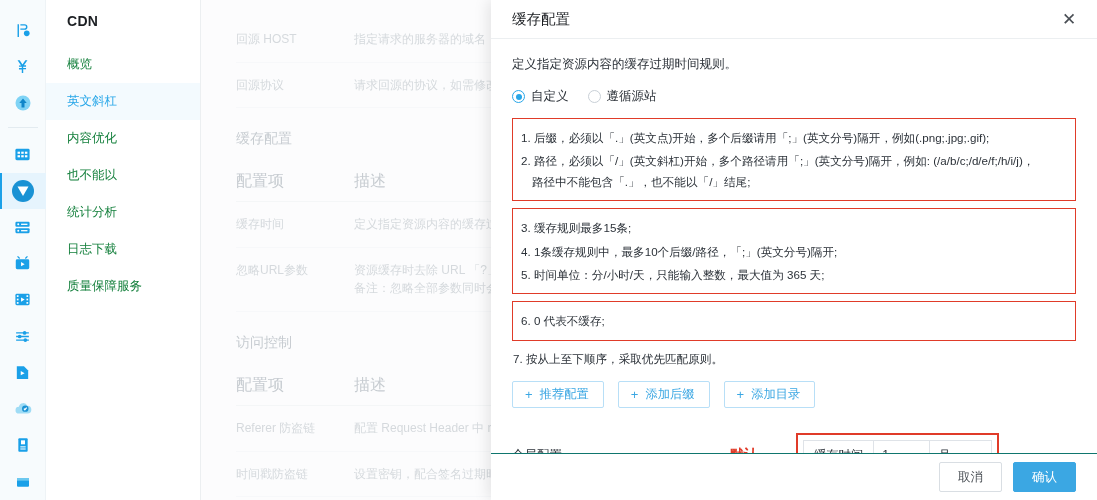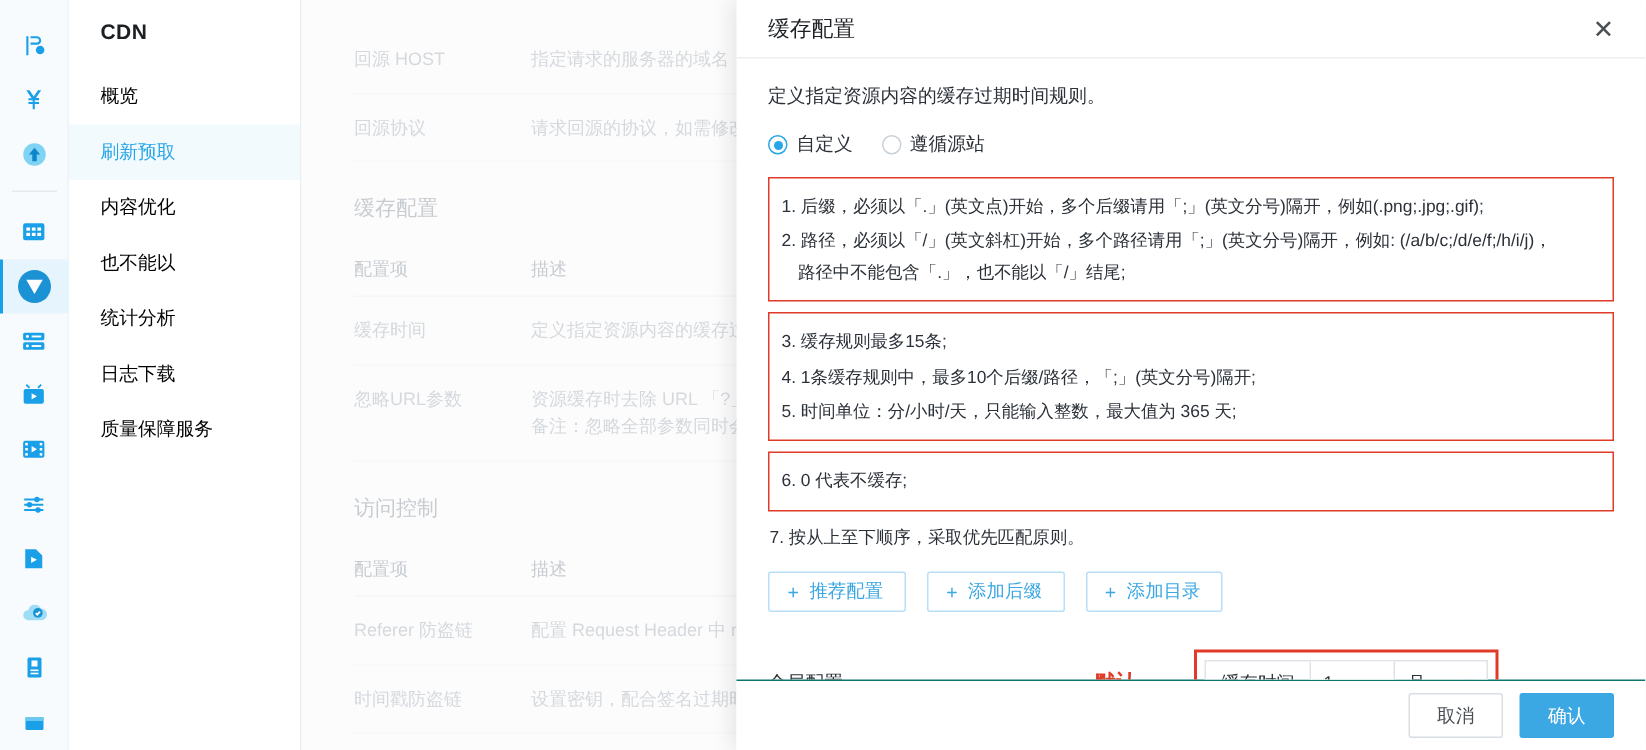--- a/index.html
+++ b/index.html
@@ -37,39 +37,39 @@
     background: #ffffff; border-right: 1px solid #eceff1;
   }
   #sidebar .title {
     font-size: 14px; font-weight: bold; color: #1c1f23;
     padding: 13px 0 0 21px; letter-spacing: .3px;
   }
   .nav-list { margin-top: 17px; }
   .nav-item {
     height: 37px; line-height: 37px;
     padding-left: 21px;
-    font-size: 12.5px; color: #000000;
+    font-size: 12.5px; color: #15803d;
     cursor: pointer;
     white-space: nowrap;
   }
   .nav-item.active { color: #27a6e8; background: #f3fafe; }
 
   
   #bg-content {
     position: absolute; left: 201px; top: 0; right: 0; height: 500px;
     background: #fafbfc;
     padding: 0 0 0 0;
     overflow: hidden;
     opacity: .55;
   }
   #bg-inner { padding: 12px 24px 0 35px; width: 700px; }
   .bg-section-title { font-size: 14px; color:#9aa3ac; margin: 22px 0 14px 0; }
   .bg-table { width: 100%; border-collapse: collapse; }
   .bg-table th {
-    text-align: left; font-size: 12px; font-weight: normal; color:#9aa3ac;
+    text-align: left; font-size: 16px; font-weight: normal; color:#9aa3ac;
     padding: 9px 0 9px 0; border-bottom: 1px solid #eceff1;
   }
   .bg-table th.c1 { width: 118px; }
   .bg-table td {
     font-size: 12px; color:#b4bbc2; vertical-align: top;
     padding: 13px 0 13px 0; border-bottom: 1px solid #f2f4f6;
     line-height: 1.55;
   }
   .bg-table td.c1 { width: 118px; padding-right: 12px; }
   .bg-rowtop { padding-top: 18px !important; }
@@ -324,21 +324,21 @@
             <rect x="3" y="6" width="18" height="4" fill="#6cc8ef"></rect>
           </svg>
       </span>
     </div>
   </div>
 
   <div id="sidebar">
     <div class="title">CDN</div>
     <div class="nav-list">
       <div class="nav-item">概览</div>
-      <div class="nav-item active">刷新预取</div>
+      <div class="nav-item active">英文斜杠</div>
       <div class="nav-item">内容优化</div>
       <div class="nav-item">也不能以</div>
       <div class="nav-item">统计分析</div>
       <div class="nav-item">日志下载</div>
       <div class="nav-item">质量保障服务</div>
     </div>
   </div>
 
   <div id="bg-content">
     <div id="bg-inner">

